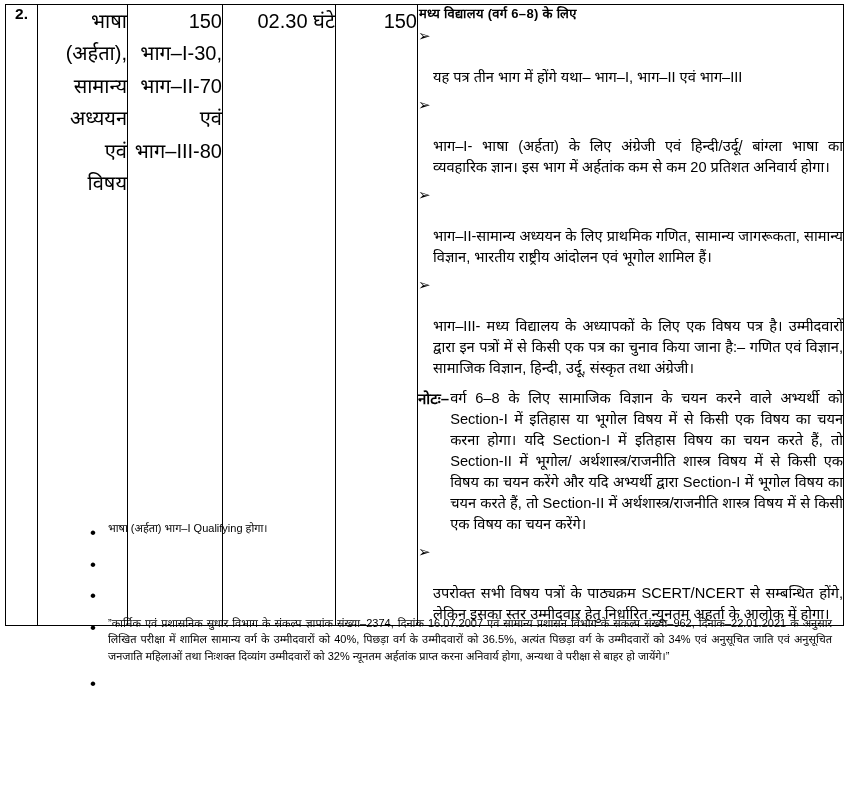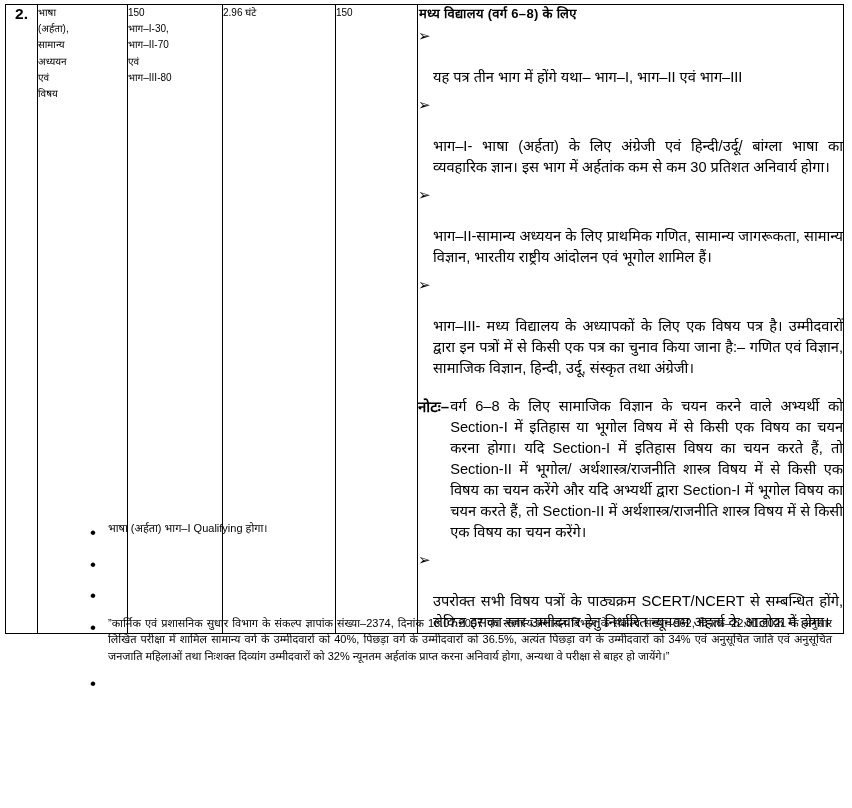--- a/index.html
+++ b/index.html
@@ -39,22 +39,22 @@
     vertical-align: top;
   }
   .col-sno   { width: 32px; }
   .col-subj  { width: 90px; }
   .col-marks { width: 95px; }
   .col-time  { width: 113px; }
   .col-qty   { width: 82px; }
   .col-desc  { width: 426px; }
 
   .cell-center {
-    text-align: left;
-    font-size: 10px;
+    text-align: right;
+    font-size: 20px;
     line-height: 1.62;
     padding-top: 6px;
     padding-bottom: 6px;
   }
   .cell-sno {
     text-align: center;
     font-weight: bold;
     font-size: 15.5px;
     padding-top: 6px;
   }
@@ -93,21 +93,21 @@
     text-justify: inter-word;
     line-height: 1.44;
     margin-top: 41px;
   }
   .arrow-text.nojustify { text-align: left; }
 
   .note-block {
     display: flex;
     align-items: flex-start;
     margin-bottom: 7px;
-    margin-top: 17px;
+    margin-top: 9px;
   }
   .note-label {
     flex: 0 0 auto;
     font-weight: bold;
     font-size: 15px;
     line-height: 1.44;
     white-space: nowrap;
   }
   .note-text {
     flex: 1 1 auto;
@@ -179,36 +179,36 @@
         </td>
 
         <td class="cell-center stack">
           <span>150</span>
           <span>भाग–I-30,</span>
           <span>भाग–II-70</span>
           <span>एवं</span>
           <span>भाग–III-80</span>
         </td>
 
-        <td class="cell-center">2.96  घंटे</td>
+        <td class="cell-center">02.30  घंटे</td>
 
         <td class="cell-center">150</td>
 
         <td class="cell-desc">
 
           <div class="desc-heading">मध्य विद्यालय (वर्ग 6–8) के लिए</div>
 
           <div class="arrow-item">
             <span class="arrow-glyph">➢</span>
             <span class="arrow-text nojustify">यह पत्र तीन भाग में होंगे यथा– भाग–I, भाग–II एवं भाग–III</span>
           </div>
 
           <div class="arrow-item">
             <span class="arrow-glyph">➢</span>
-            <span class="arrow-text">भाग–I- भाषा (अर्हता) के लिए अंग्रेजी एवं हिन्दी/उर्दू/ बांग्ला भाषा का व्यवहारिक ज्ञान। इस भाग में अर्हतांक कम से कम 30 प्रतिशत अनिवार्य होगा।</span>
+            <span class="arrow-text">भाग–I- भाषा (अर्हता) के लिए अंग्रेजी एवं हिन्दी/उर्दू/ बांग्ला भाषा का व्यवहारिक ज्ञान। इस भाग में अर्हतांक कम से कम 20 प्रतिशत अनिवार्य होगा।</span>
           </div>
 
           <div class="arrow-item">
             <span class="arrow-glyph">➢</span>
             <span class="arrow-text">भाग–II-सामान्य अध्ययन के लिए प्राथमिक गणित, सामान्य जागरूकता, सामान्य विज्ञान, भारतीय राष्ट्रीय आंदोलन एवं भूगोल शामिल हैं।</span>
           </div>
 
           <div class="arrow-item">
             <span class="arrow-glyph">➢</span>
             <span class="arrow-text">भाग–III- मध्य विद्यालय के अध्यापकों के लिए एक विषय पत्र है। उम्मीदवारों द्वारा इन पत्रों में से किसी एक पत्र का चुनाव किया जाना है:– गणित एवं विज्ञान, सामाजिक विज्ञान, हिन्दी, उर्दू, संस्कृत तथा अंग्रेजी।</span>

